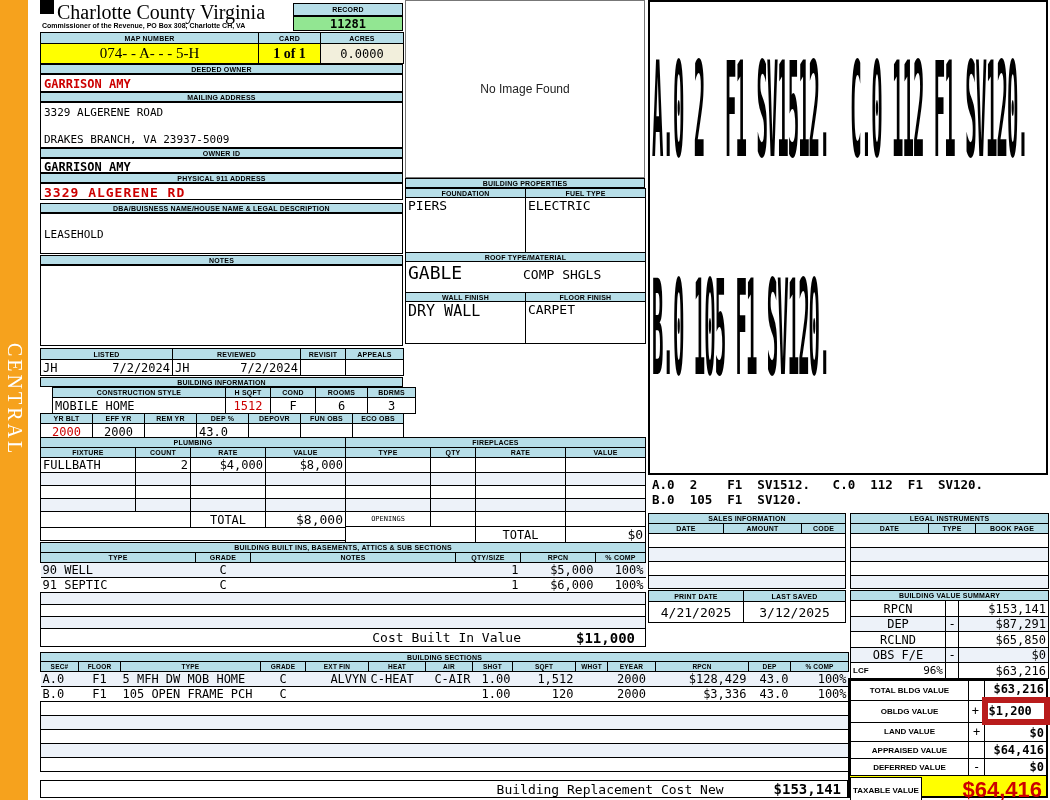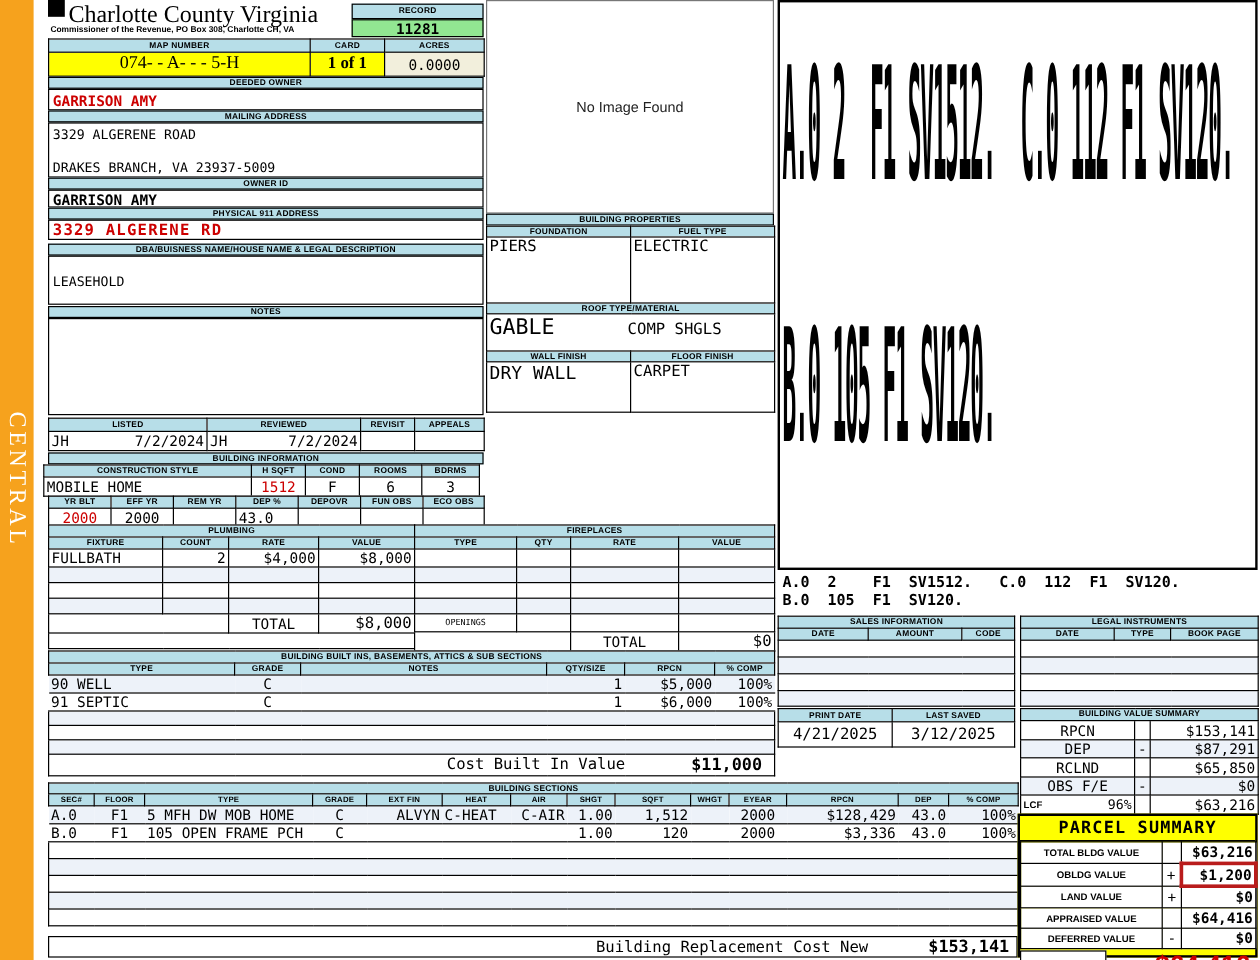--- a/index.html
+++ b/index.html
@@ -116,21 +116,21 @@
               <span>7/2/2024</span>
             </span>
           </td>
       <td></td>
       <td></td>
     </tr>
   </tbody>
     </table>
 
   <div class="abs titlebar" style="left:40px;top:377px;width:363px;height:10px;">BUILDING INFORMATION</div>
-  <table class="grid" style="left:36px;top:387px;width:363px;">
+  <table class="grid" style="left:52px;top:387px;width:363px;">
     <colgroup>
         <col style="width:173px">
         <col style="width:45px">
         <col style="width:45px">
         <col style="width:52px">
         <col style="width:48px">
       </colgroup>
     <tbody>
         <tr style="height:10px">
       <th>CONSTRUCTION STYLE</th>
@@ -598,38 +598,36 @@
               <span style="font-size:11px">96%</span>
             </span>
           </td>
       <td class="c"></td>
       <td class="r b">$63,216</td>
     </tr>
   </tbody>
     </table>
 
   <div class="abs" style="left:848px;top:678px;width:200px;height:120px;background:var(--yellow);border:2px solid #000;">
-    <div style="height:20px;display:flex;align-items:center;justify-content:center;border-bottom:1px solid #000;
-         font:bold 14px 'DejaVu Sans Mono',monospace;letter-spacing:1px;">PARCEL SUMMARY</div>
     <table style="border-collapse:collapse;table-layout:fixed;width:196px;margin:0;">
       <colgroup>
           <col style="width:118px">
           <col style="width:16px">
           <col style="width:62px">
         </colgroup>
       <tbody>
           <tr style="height:15px">
         <td style="border:1px solid #000;background:#fff;" class="lbl">TOTAL BLDG VALUE</td>
         <td style="border:1px solid #000;background:#fff;font:12px 'DejaVu Sans Mono',monospace;text-align:center;"></td>
         <td style="border:1px solid #000;background:#fff;font:bold 12px 'DejaVu Sans Mono',monospace;text-align:right;padding-right:2px;">$63,216</td>
       </tr>
       <tr style="height:15px">
         <td style="border:1px solid #000;background:#fff;" class="lbl">OBLDG VALUE</td>
         <td style="border:1px solid #000;background:#fff;font:12px 'DejaVu Sans Mono',monospace;text-align:center;">+</td>
-        <td style="border:3px solid #b91c1c;background:#fff;font:bold 12px 'DejaVu Sans Mono',monospace;text-align:right;padding-right:2px;">$1,200</td>
+        <td style="border:6px solid #b91c1c;background:#fff;font:bold 12px 'DejaVu Sans Mono',monospace;text-align:left;padding-right:2px;">$1,200</td>
       </tr>
       <tr style="height:15px">
         <td style="border:1px solid #000;background:#fff;" class="lbl">LAND VALUE</td>
         <td style="border:1px solid #000;background:#fff;font:12px 'DejaVu Sans Mono',monospace;text-align:center;">+</td>
         <td style="border:1px solid #000;background:#fff;font:bold 12px 'DejaVu Sans Mono',monospace;text-align:right;padding-right:2px;">$0</td>
       </tr>
       <tr style="height:15px">
         <td style="border:1px solid #000;background:#fff;" class="lbl">APPRAISED VALUE</td>
         <td style="border:1px solid #000;background:#fff;font:12px 'DejaVu Sans Mono',monospace;text-align:center;"></td>
         <td style="border:1px solid #000;background:#fff;font:bold 12px 'DejaVu Sans Mono',monospace;text-align:right;padding-right:2px;">$64,416</td>

